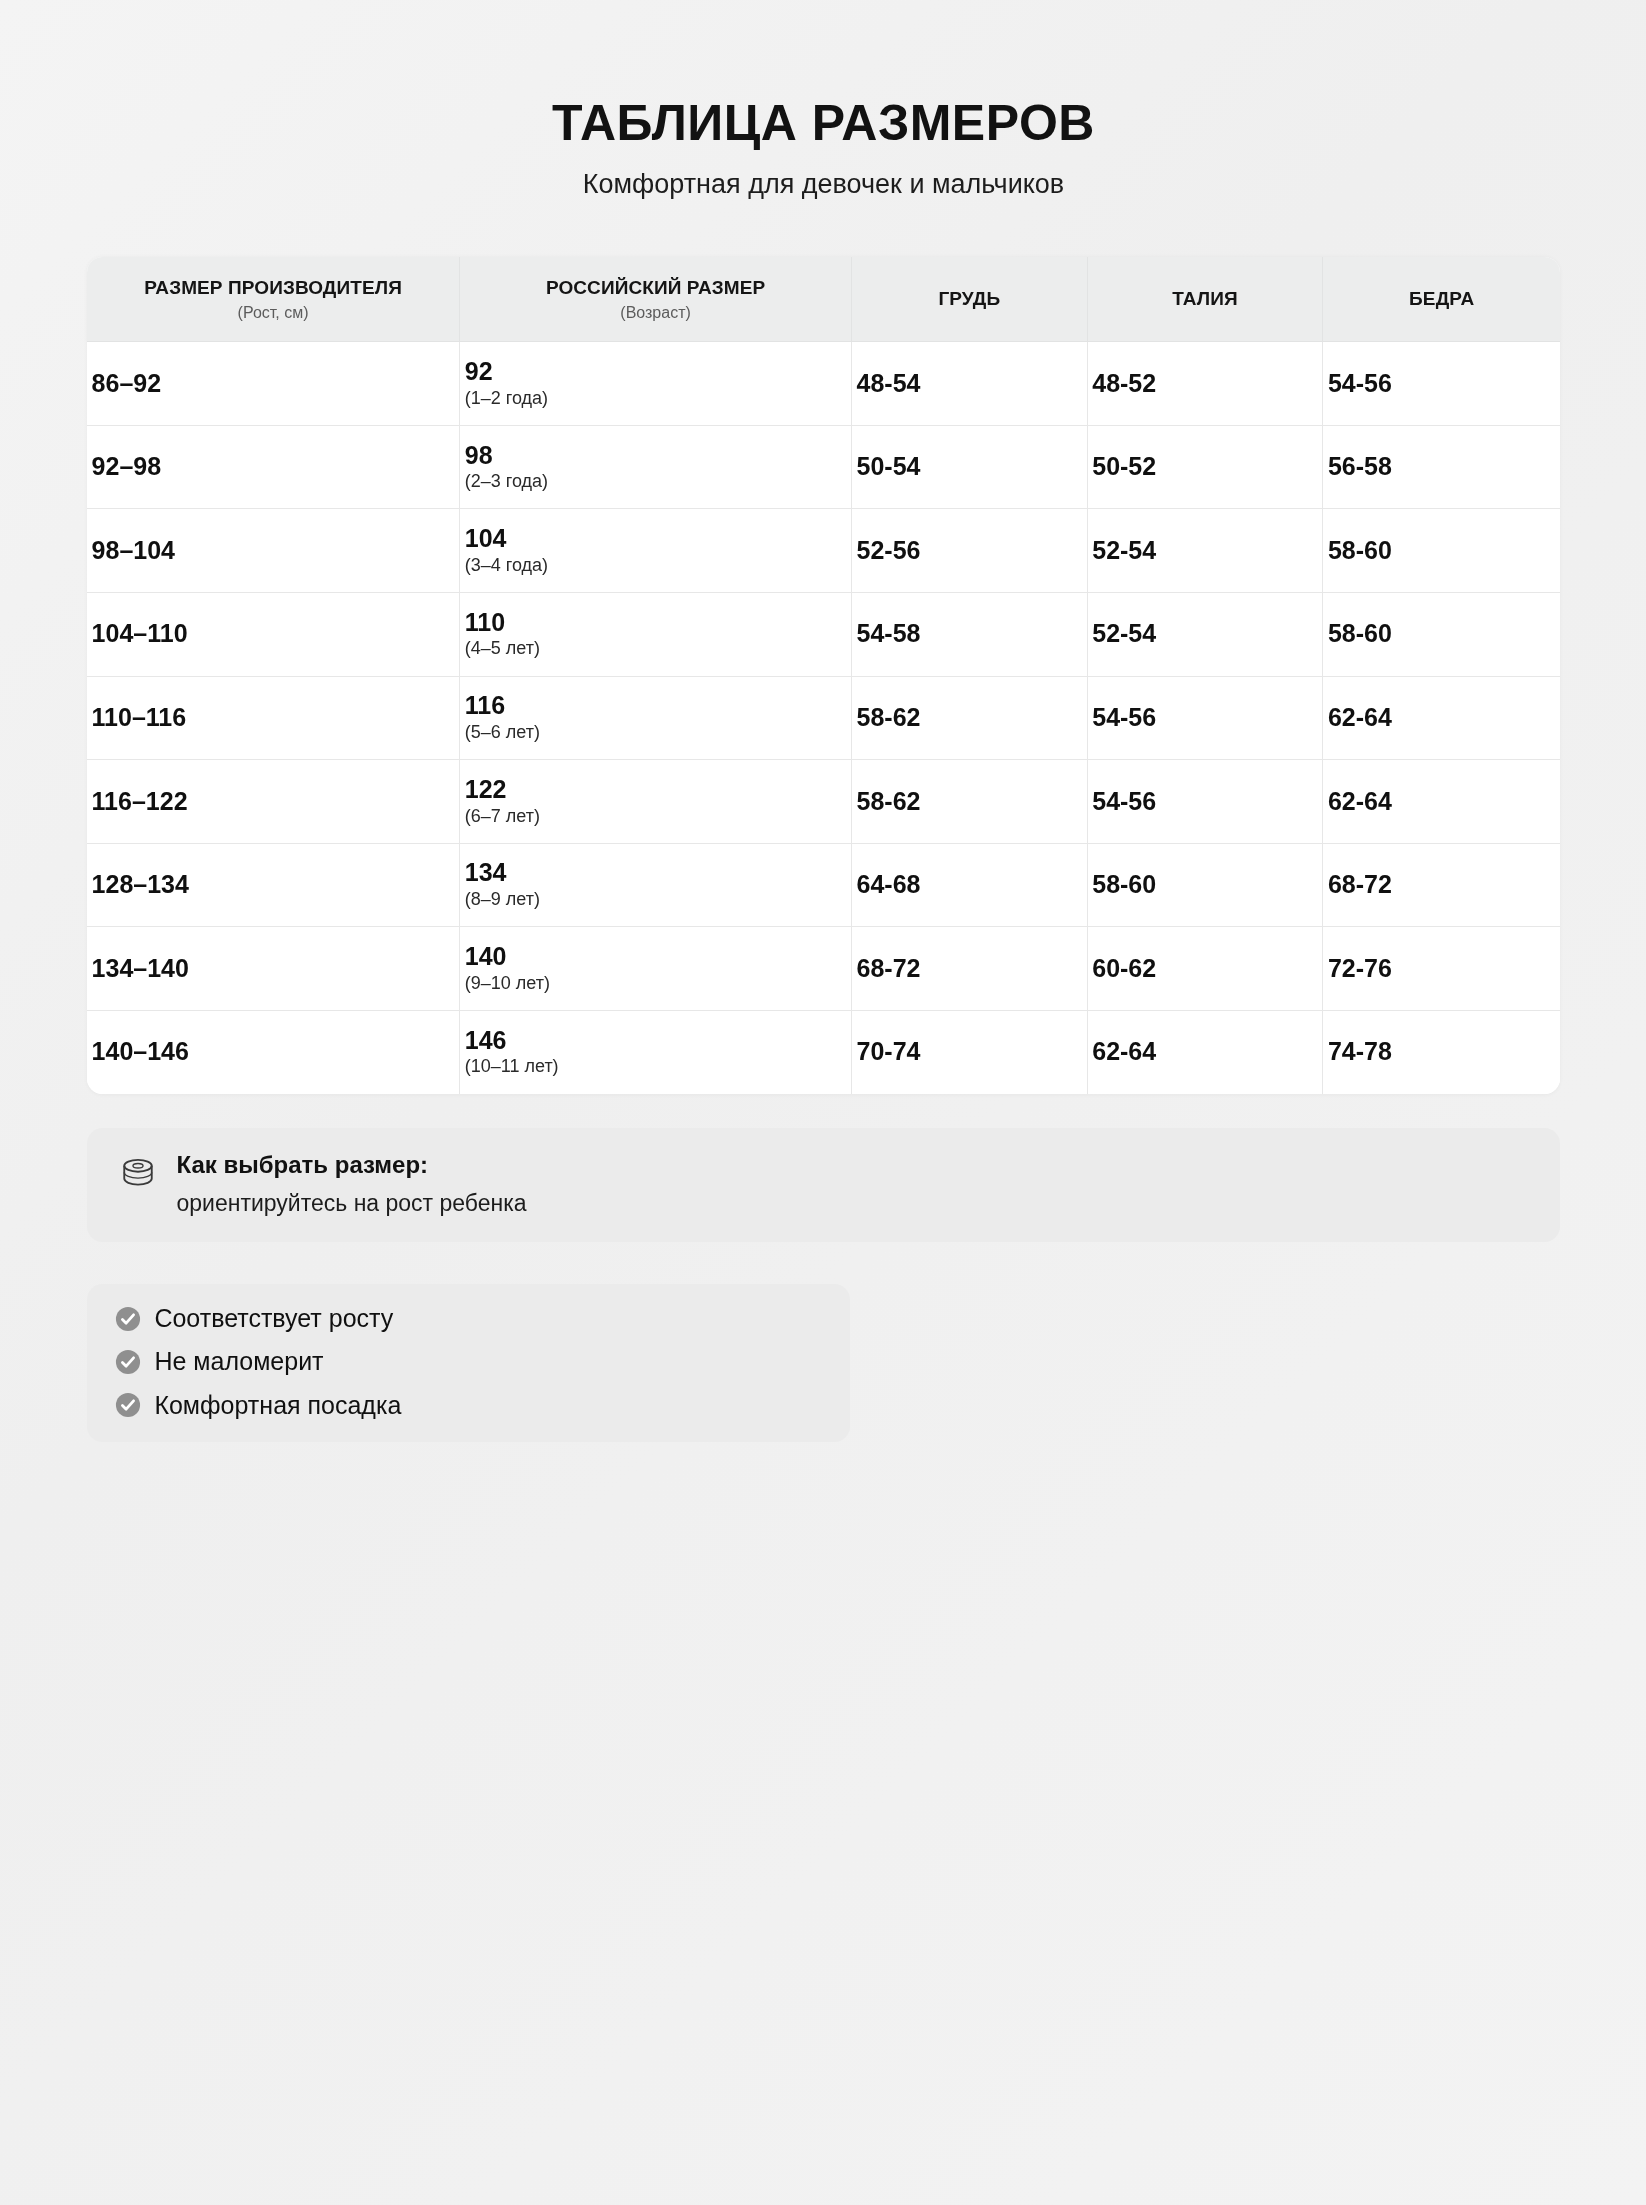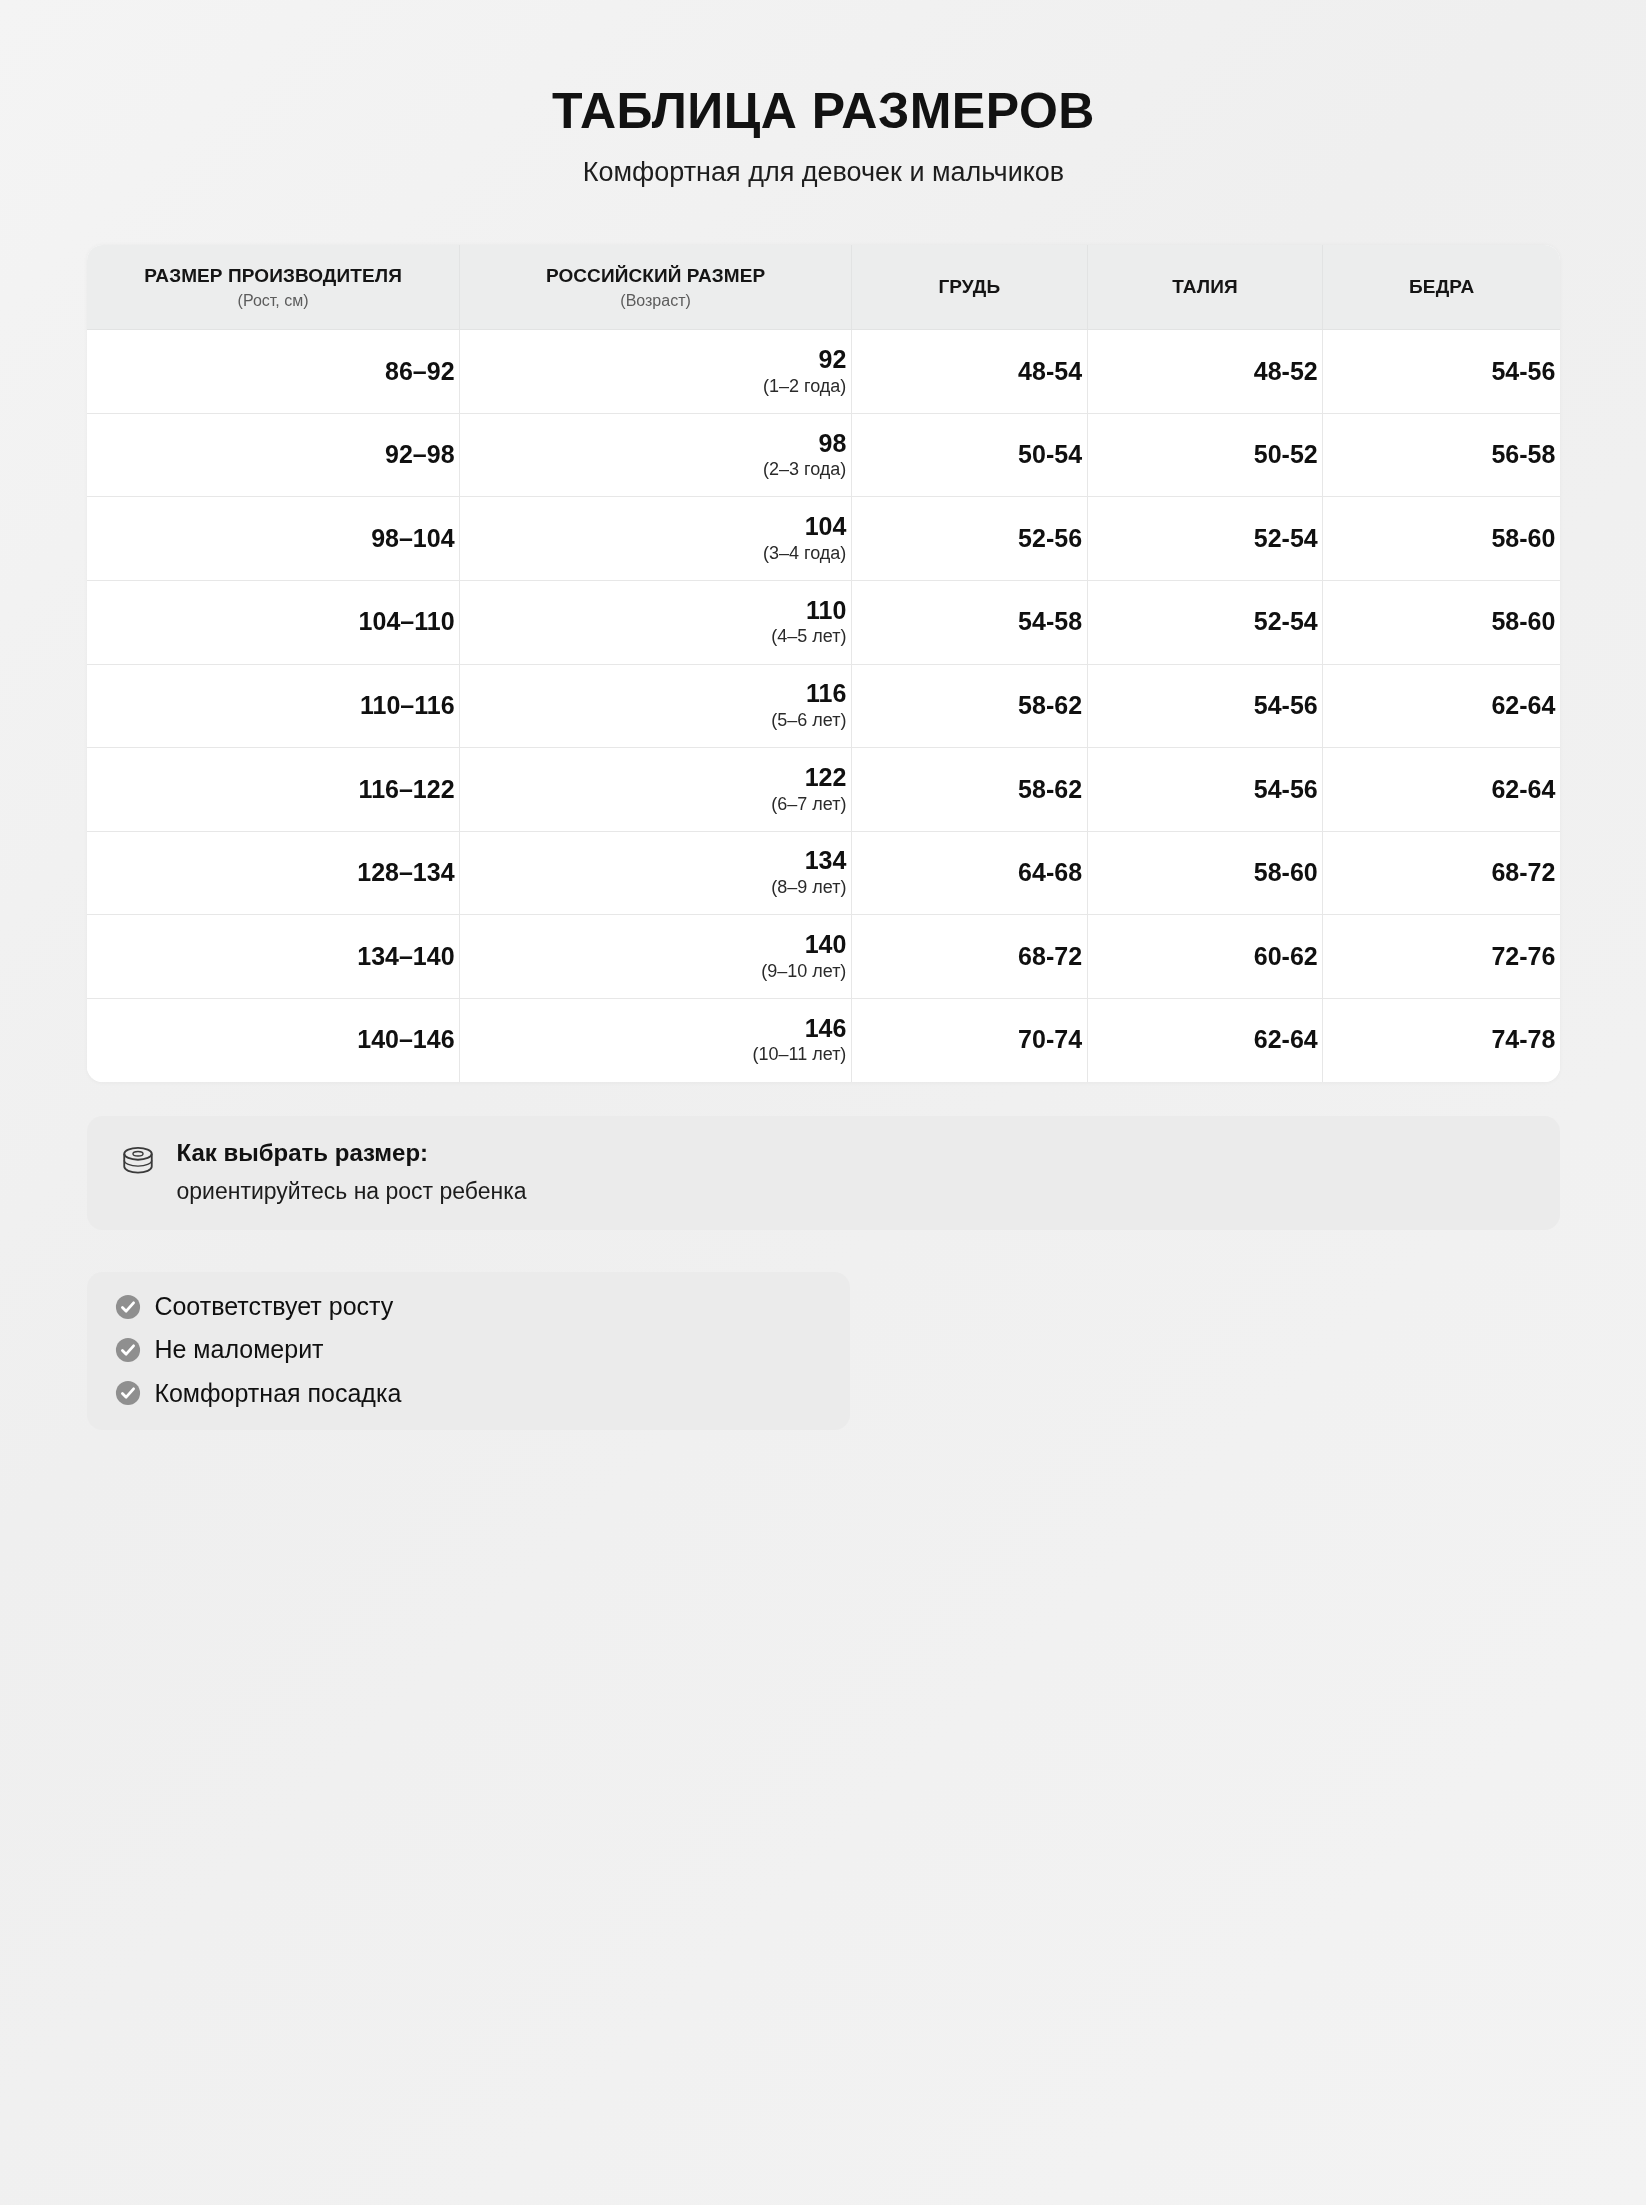--- a/index.html
+++ b/index.html
@@ -11,21 +11,21 @@
     width: 1647px;
     height: 2205px;
     font-family: "Liberation Sans", sans-serif;
     color: #111111;
     -webkit-font-smoothing: antialiased;
   }
   .page {
     width: 1647px;
     height: 2205px;
     box-sizing: border-box;
-    padding: 0 87px;
+    padding: 12px 87px;
     background: linear-gradient(135deg, #f4f4f4 0%, #efefef 40%, #f3f3f3 100%);
     position: relative;
   }
 
   
   .header {
     padding-top: 85px;
     text-align: center;
   }
   .title {
@@ -83,21 +83,21 @@
     font-weight: 400;
     color: #5c5c5c;
     margin-top: 4.1px;
     line-height: 1.2;
   }
 
   tbody td {
     border-right: 0.9px solid #e7e7e7;
     border-bottom: 0.9px solid #e7e7e7;
     padding: 15.6px 4.6px 16.5px 4.6px;
-    text-align: right;
+    text-align: left;
     vertical-align: middle;
     background: #ffffff;
   }
   tbody td:last-child { border-right: none; }
   tbody tr:last-child td { border-bottom: none; }
 
   .cell-main {
     font-size: 25px;
     font-weight: 700;
     color: #101010;

